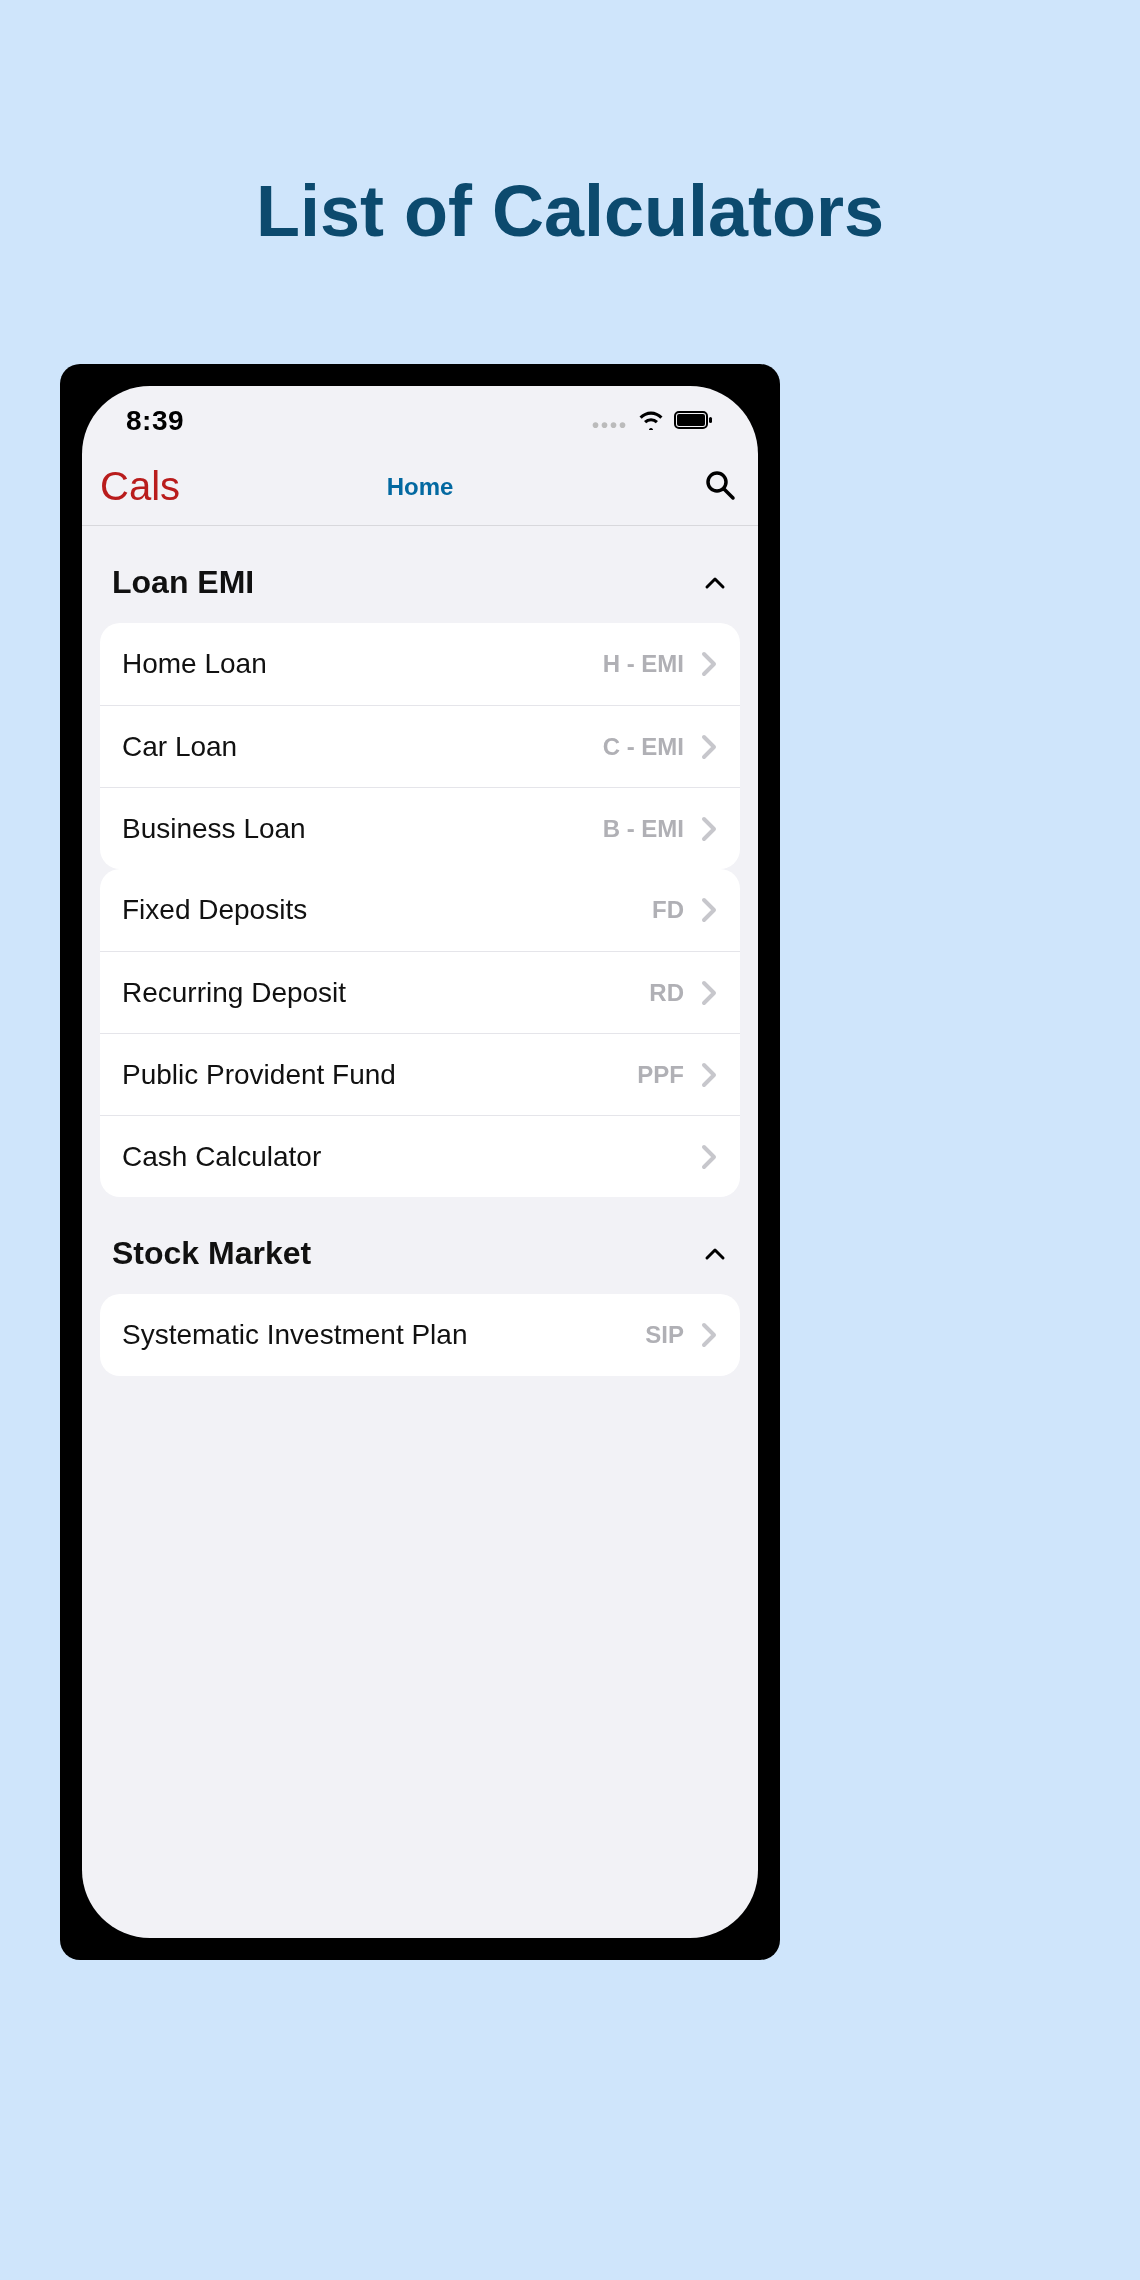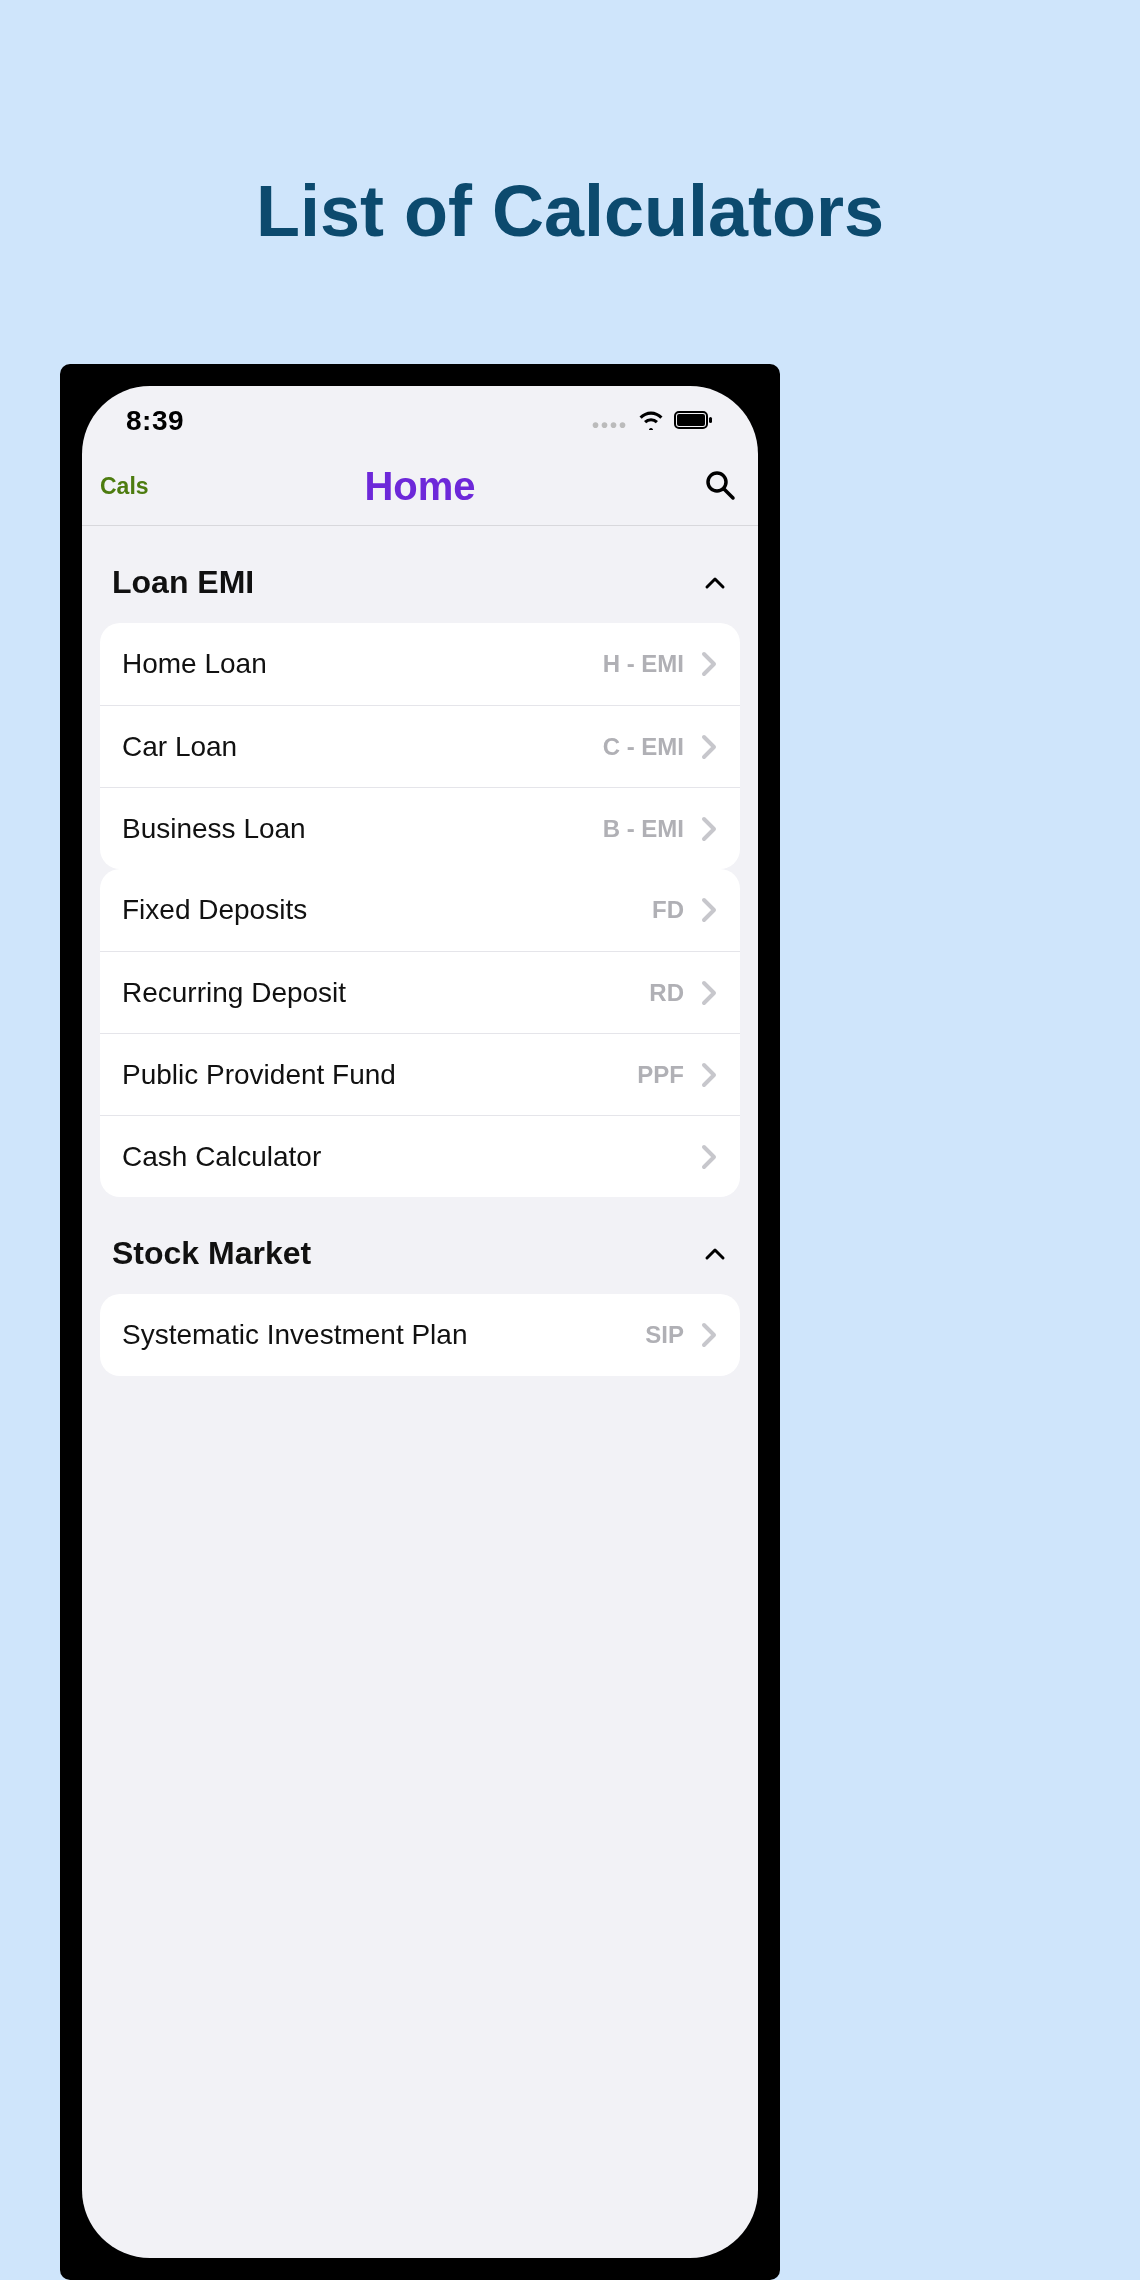--- a/index.html
+++ b/index.html
@@ -16,23 +16,23 @@
     font-size: 72px;
     font-weight: 700;
     color: #0c4a6e;
     padding-top: 170px;
   }
   .phone {
     position: absolute;
     top: 364px;
     left: 60px;
     width: 720px;
-    height: 1916px;
+    height: 1596px;
     background: #000;
-    border-radius: 10px;
+    border-radius: 20px;
     padding: 22px;
   }
   .screen {
     background: #f2f2f6;
     width: 100%;
     height: 100%;
     border-radius: 68px;
     overflow: hidden;
     display: flex;
     flex-direction: column;
@@ -54,31 +54,31 @@
   .nav-bar {
     height: 78px;
     display: flex;
     align-items: center;
     justify-content: space-between;
     padding: 0 18px 0 18px;
     border-bottom: 1px solid #d8d8dc;
     position: relative;
   }
   .nav-left {
-    font-size: 23px;
-    font-weight: 700;
-    color: #4d7c0f;
+    font-size: 40px;
+    font-weight: 400;
+    color: #b91c1c;
   }
   .nav-title {
     position: absolute;
     left: 50%;
     transform: translateX(-50%);
-    font-size: 40px;
-    font-weight: 700;
-    color: #6d28d9;
+    font-size: 24px;
+    font-weight: 700;
+    color: #0369a1;
   }
   .nav-right {
     width: 40px;
     height: 40px;
     display: flex;
     align-items: center;
     justify-content: center;
   }
   .content { flex: 1; overflow: hidden; }
   .section-header {

